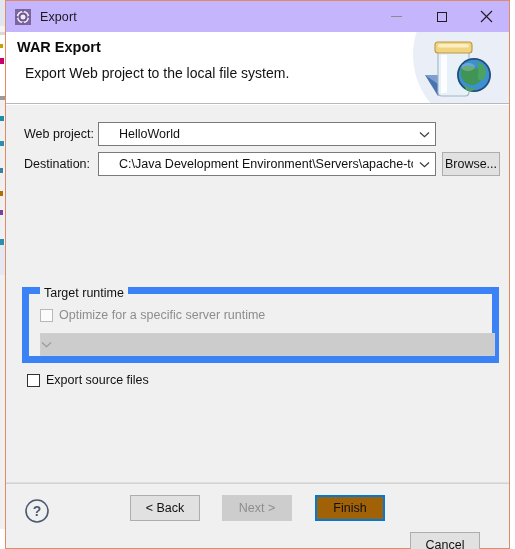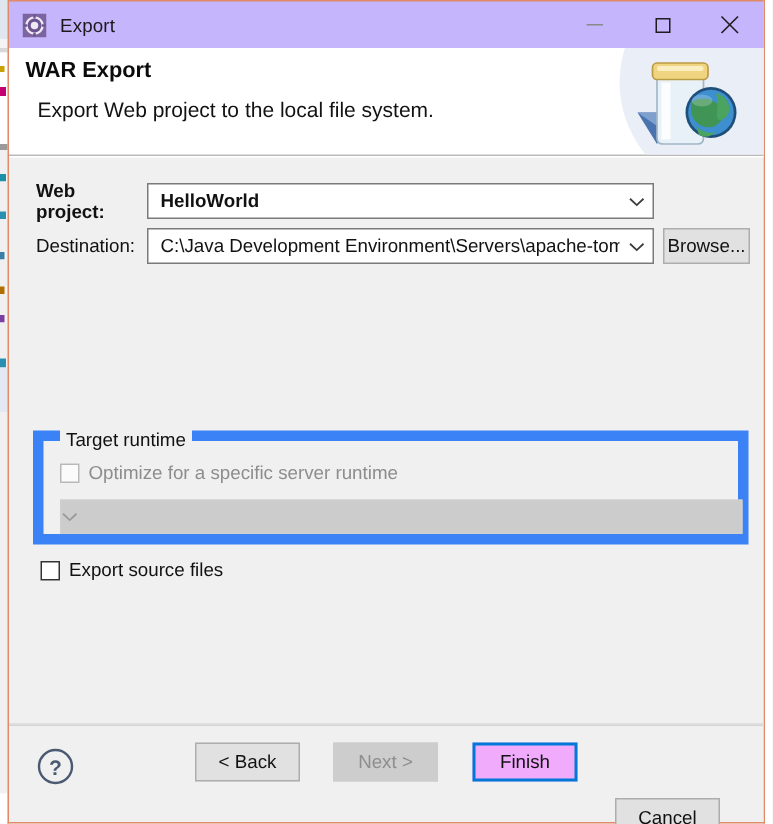--- a/index.html
+++ b/index.html
@@ -148,21 +148,21 @@
     background: #ffffff;
     border: 1px solid #7a7a7a;
     display: flex;
     align-items: center;
     position: relative;
     overflow: hidden;
   }
   .combo .combo-value {
     font-size: 12.5px;
     color: #111111;
-    padding-left: 8px;
+    padding-left: 20px;
     white-space: nowrap;
     overflow: hidden;
     flex: 1;
   }
   .combo .chev {
     width: 22px;
     min-width: 22px;
     display: flex;
     align-items: center;
     justify-content: center;
@@ -260,21 +260,21 @@
     height: 26px;
     width: 70px;
   }
   .footer-btn.disabled {
     background: #cdcdcd;
     border-color: #cdcdcd;
     color: #8e8e8e;
   }
   .footer-btn.default {
     border: 2px solid #0078d7;
-    background: #f0abfc;
+    background: #a16207;
   }
 </style>
 </head>
 <body>
 
 <div id="ide-sliver">
   <div class="strip" style="top:0px;height:26px;background:#dfe6ef;"></div>
   <div class="strip" style="top:26px;height:6px;background:#f4f4f4;"></div>
   <div class="strip" style="top:32px;height:3px;background:#d8d8d8;"></div>
   <div class="strip" style="top:35px;height:19px;background:#ffffff;"></div>
@@ -354,21 +354,21 @@
       <circle cx="67" cy="41" r="15.2" fill="#3d8fd0"></circle>
       <path d="M54 34 q9 -5 17 1 q7 5 3 11 q-5 7 -13 4 q-9 -4 -7 -16 z" fill="#3f9456"></path>
       <path d="M70 28 q8 2 9 9 q1 7 -5 9 q-4 1 -3 -6 q1 -8 -1 -12 z" fill="#4aa35f"></path>
       <path d="M57 50 q6 6 13 4 q-5 5 -11 2 z" fill="#4aa35f"></path>
       <ellipse cx="61" cy="33" rx="7" ry="4" fill="#ffffff" opacity=".22"></ellipse>
     </svg>
   </div>
 
   <div id="body-area">
 
-    <div class="field-row" style="top:17px;font-weight:bold;">
+    <div class="field-row" style="top:17px;">
       <span class="field-label">Web project:</span>
       <div class="combo" style="position:absolute;left:92px;width:338px;">
         <span class="combo-value">HelloWorld</span>
         <span class="chev">
           <svg width="11" height="7" viewBox="0 0 11 7">
             <polyline points="1,1.5 5.5,5.7 10,1.5" fill="none" stroke="#3c3c3c" stroke-width="1.2"></polyline>
           </svg>
         </span>
       </div>
     </div>

